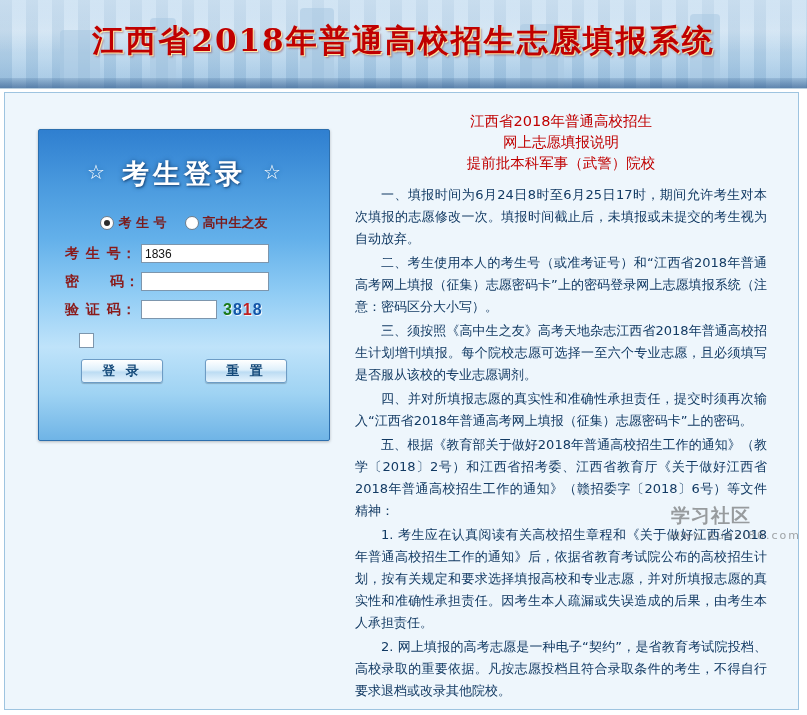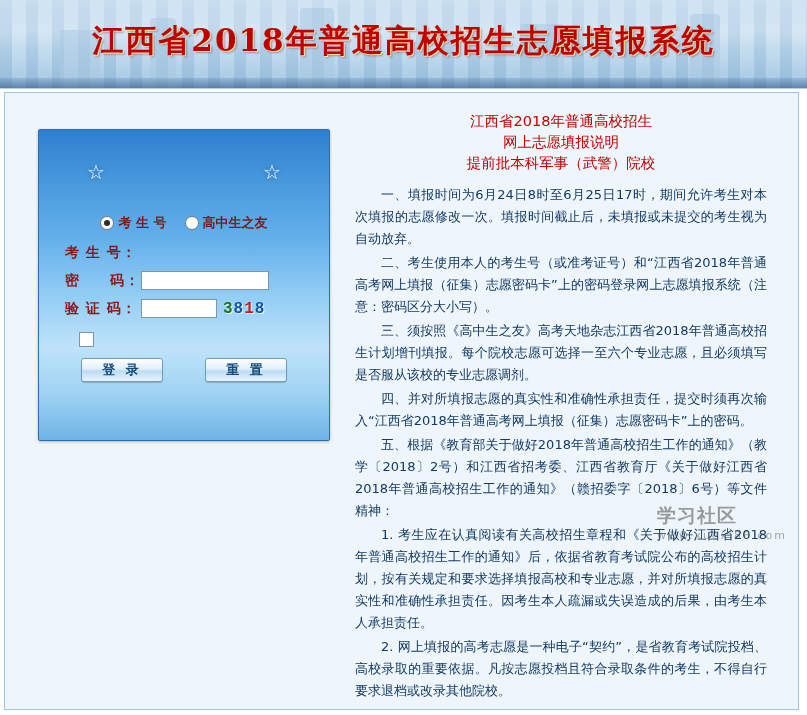--- a/index.html
+++ b/index.html
@@ -171,21 +171,21 @@
     padding: 0 3px;
     box-sizing: border-box;
     font-family: "Liberation Sans", sans-serif;
     color: #111;
   }
   .field-input.short {
     width: 76px;
   }
   .captcha-img {
     margin-left: 6px;
-    font-family: Liberation Mono, monospace;
+    font-family: Liberation Sans, sans-serif;
     font-size: 16px;
     font-weight: bold;
     letter-spacing: 1px;
     color: #1b7a1b;
     text-shadow: 1px 1px 0 rgba(255,255,255,0.8);
   }
   .captcha-img span:nth-child(2) { color: #1255a8; }
   .captcha-img span:nth-child(3) { color: #c02020; }
   .captcha-img span:nth-child(4) { color: #1255a8; }
 
@@ -253,21 +253,21 @@
     font-family: "DejaVu Sans", sans-serif;
   }
   .notice-body p {
     margin: 0 0 2px 0;
     text-indent: 26px;
   }
 
   
   .watermark {
     position: absolute;
-    right: 20px;
+    right: 6px;
     bottom: 4px;
     font-family: "DejaVu Sans", sans-serif;
     font-size: 19px;
     font-weight: bold;
     color: rgba(80,80,80,0.55);
     letter-spacing: 1px;
   }
   .watermark .sub {
     display: block;
     font-size: 11px;
@@ -290,37 +290,39 @@
     <div class="banner-blob" style="left:520px;top:24px;width:44px;height:64px;"></div>
     <div class="banner-blob" style="left:690px;top:14px;width:30px;height:74px;"></div>
     <div class="banner-title">江西省2018年普通高校招生志愿填报系统</div>
     <div class="banner-underline"></div>
   </div>
 
   <div class="main-panel">
 
     <div class="login-box">
       <div class="star star-left">☆</div>
+      <div class="login-title">考生登录</div>
       <div class="star star-right">☆</div>
 
       <div class="login-form">
 
         <div class="radio-row">
           <label class="radio-item">
             <span class="radio-dot checked"></span>
             <span>考 生 号</span>
           </label>
           <label class="radio-item">
             <span class="radio-dot"></span>
             <span>高中生之友</span>
           </label>
         </div>
 
         <div class="field-row">
           <span class="field-label">考 生 号：</span>
+          <input class="field-input" type="text" value="1836" style="">
         </div>
 
         <div class="field-row">
           <span class="field-label">密　　码：</span>
           <input class="field-input" type="password" value="" style="">
         </div>
 
         <div class="field-row">
           <span class="field-label">验 证 码：</span>
           <input class="field-input short" type="text" value="" style="">

